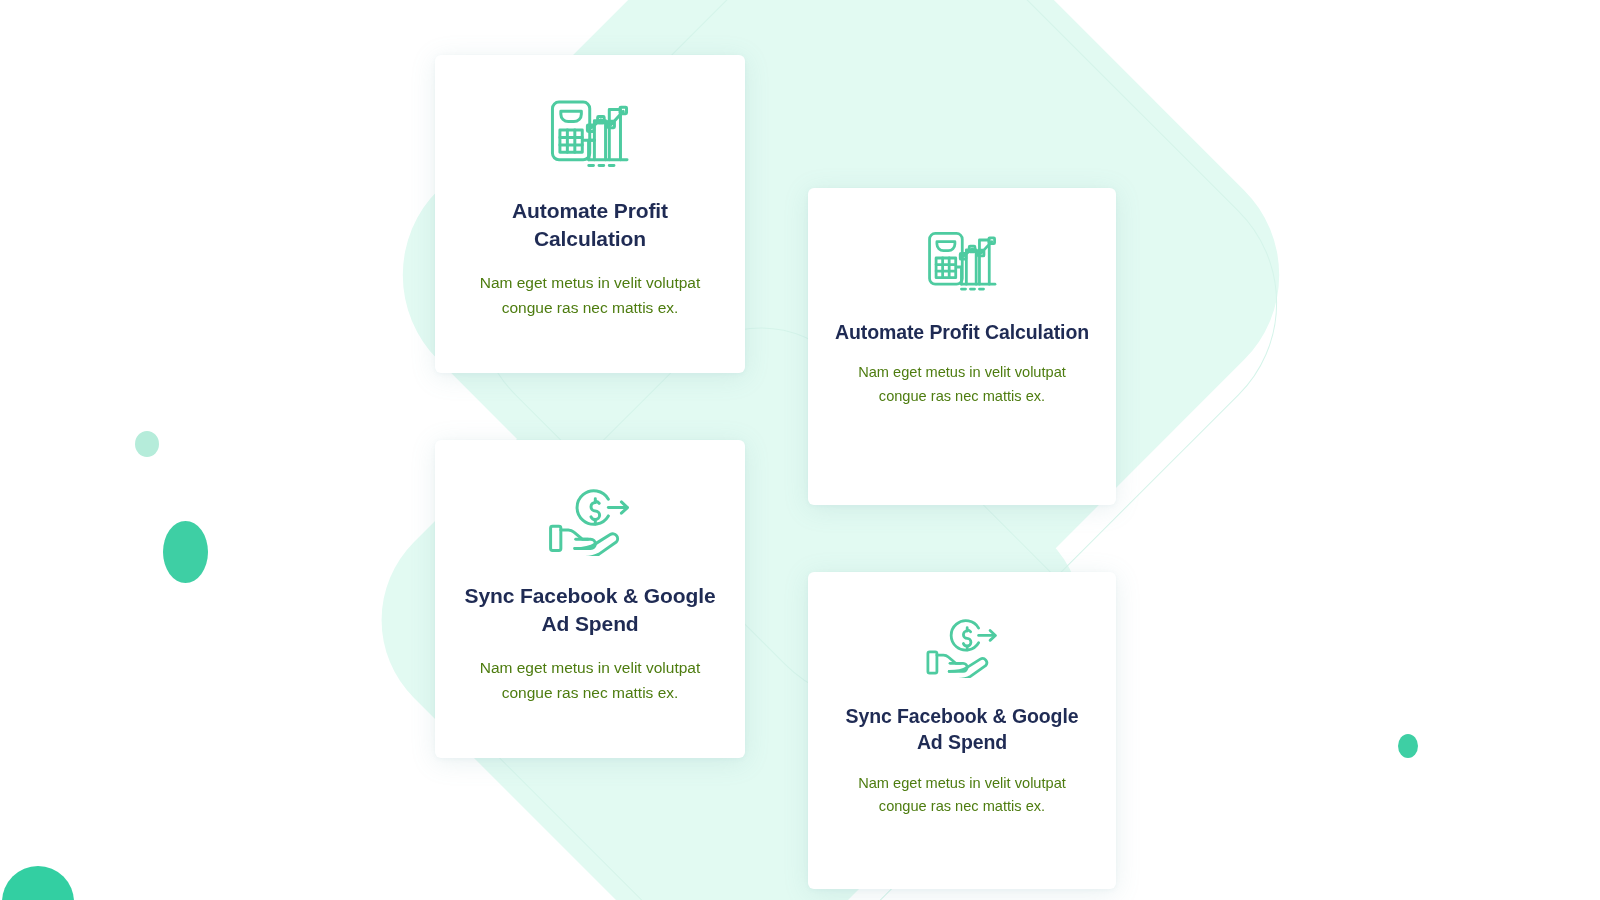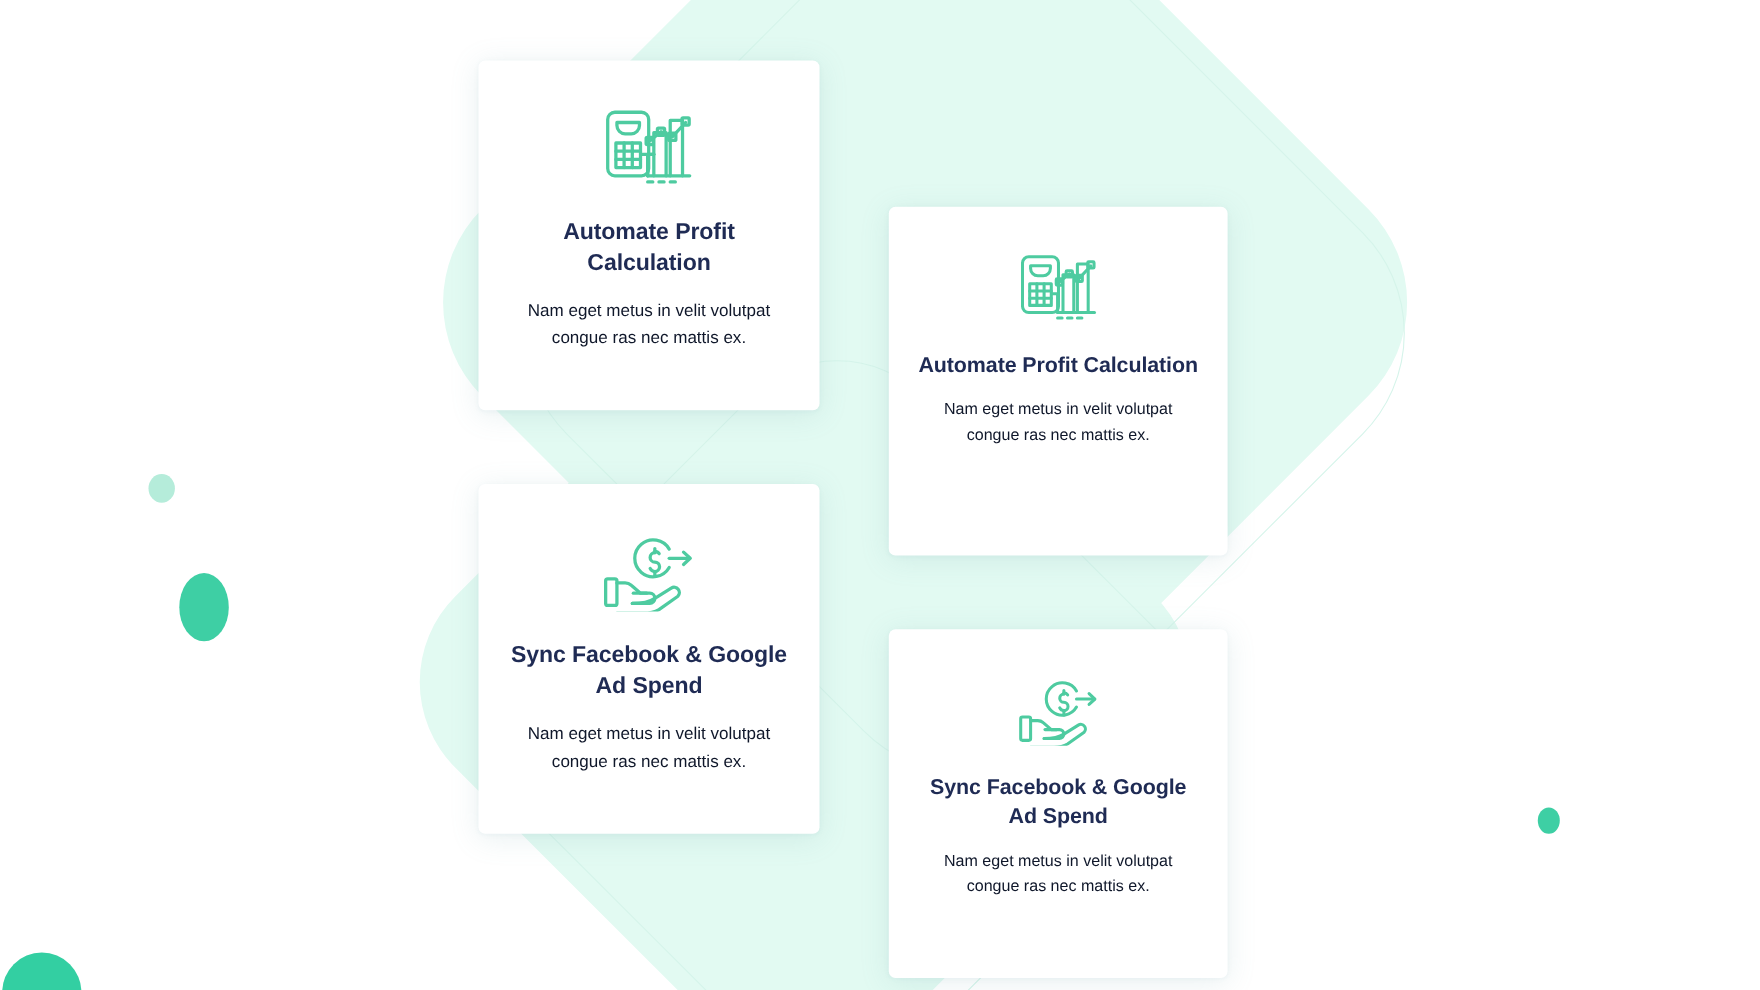--- a/index.html
+++ b/index.html
@@ -157,21 +157,21 @@
     letter-spacing: -0.1px;
   }
   .card-title.small {
     font-size: 19.5px;
     margin-top: 25px;
   }
   .card-desc {
     margin: 16px 34px 0 34px;
     font-size: 15.5px;
     line-height: 1.62;
-    color: #0f172a;
+    color: #4d7c0f;
   }
   .card-desc.small {
     font-size: 14.6px;
     margin-left: 32px;
     margin-right: 32px;
   }
 </style>
 </head>
 <body>
 

